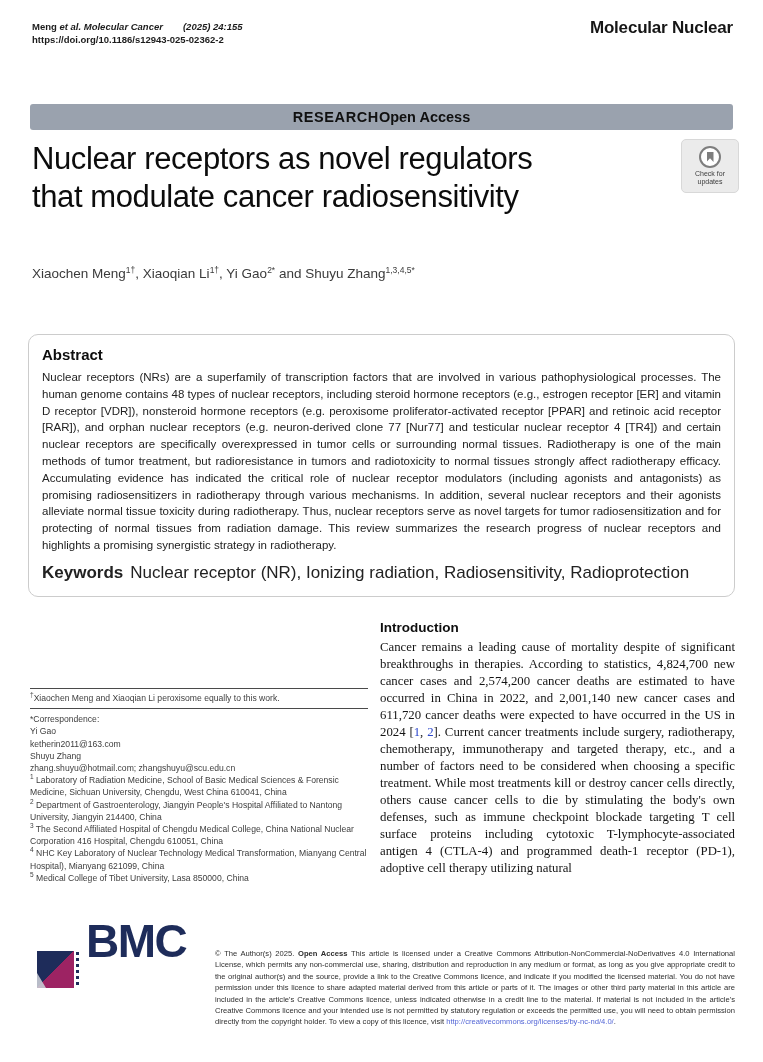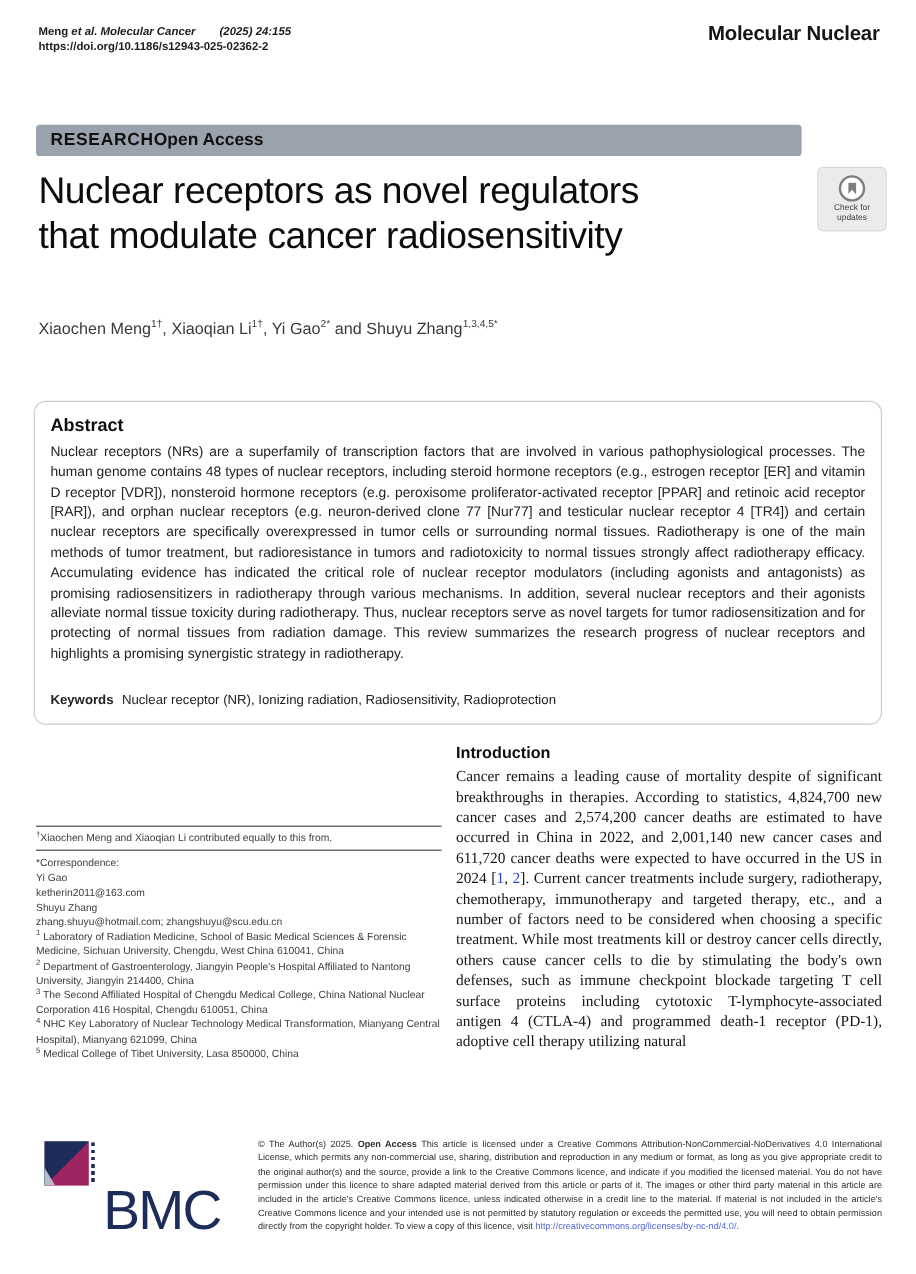--- a/index.html
+++ b/index.html
@@ -13,23 +13,23 @@
   .page { position: relative; width: 763px; height: 1062px; overflow: hidden; }
 
   
   .cite-block { position: absolute; left: 32px; top: 20px; font-size: 9.5px; font-weight: 700; color: #1c1c1c; line-height: 13px; }
   .cite-line1 i { font-style: italic; }
   .cite-ref { margin-left: 20px; font-style: italic; }
   .journal-name { position: absolute; right: 30px; top: 18px; font-size: 17px; font-weight: 600; color: #161616; letter-spacing: -0.2px; }
 
   
   .research-bar {
-    position: absolute; left: 30px; top: 104px; width: 638px; height: 26px;
+    position: absolute; left: 30px; top: 104px; width: 703px; height: 26px;
     background: var(--bar-gray, #9aa2ae); border-radius: 3px;
-    display: flex; align-items: center; justify-content: flex-start;
+    display: flex; align-items: center; justify-content: center;
     padding: 0 12px; box-sizing: border-box;
   }
   .research-bar .left-label { font-size: 14.5px; font-weight: 700; color: #101010; letter-spacing: 0.6px; }
   .research-bar .right-label { font-size: 14.5px; font-weight: 700; color: #101010; }
 
   
   .update-badge {
     position: absolute; left: 681px; top: 139px; width: 56px; height: 52px;
     background: #ebebeb; border: 1px solid #d8d8d8; border-radius: 5px;
     display: flex; flex-direction: column; align-items: center; justify-content: center;
@@ -53,21 +53,21 @@
   .author-line sup { font-size: 8.5px; line-height: 0; }
 
   
   .abstract-box {
     position: absolute; left: 28px; top: 334px; width: 707px; box-sizing: border-box;
     border: 1.5px solid #cccccc; border-radius: 10px;
     padding: 11px 13px 13px 13px;
   }
   .abstract-heading { font-size: 15px; font-weight: 700; color: #0e0e0e; margin-bottom: 6px; }
   .abstract-body { font-size: 11.5px; line-height: 16.8px; color: #222222; text-align: justify; }
-  .keywords-line { margin-top: 24px; font-size: 11px; color: #222222; }
+  .keywords-line { margin-top: 9px; font-size: 17px; color: #222222; }
   .keywords-line b { font-weight: 700; margin-right: 7px; }
 
   
   .intro-col { position: absolute; left: 380px; top: 620px; width: 355px; }
   .intro-heading { font-size: 13.5px; font-weight: 700; color: #0e0e0e; margin-bottom: 4px; font-family: "Liberation Sans", sans-serif; }
   .intro-para {
     font-family: Liberation Serif, serif;
     font-size: 12.8px; line-height: 17px; color: #141414; text-align: justify;
   }
   .ref-link { color: #2b47cc; cursor: pointer; }
@@ -80,21 +80,21 @@
 
   
   .bmc-logo-square {
     position: absolute; left: 37px; top: 951px; width: 37px; height: 37px;
     background: linear-gradient(135deg, var(--bmc-navy, #1e2c5a) 50%, var(--bmc-magenta, #9d2363) 50%);
   }
   .bmc-logo-notch { position: absolute; left: 37px; top: 973px; width: 9px; height: 15px;
     background: #c9ccd4; clip-path: polygon(0 100%, 100% 100%, 0 0); opacity: 0.9; }
   .bmc-perforation { position: absolute; left: 76px; top: 952px; width: 3px; height: 35px;
     background: repeating-linear-gradient(to bottom, var(--bmc-navy, #1e2c5a) 0 3px, transparent 3px 6px); }
-  .bmc-wordmark { position: absolute; left: 86px; top: 981px; font-size: 46px; font-weight: 400;
+  .bmc-wordmark { position: absolute; left: 86px; top: 914px; font-size: 46px; font-weight: 700;
     color: var(--bmc-navy, #1e2c5a); letter-spacing: -1.5px; }
   .license-block { position: absolute; left: 215px; top: 948px; width: 520px;
     font-size: 7.6px; line-height: 11.4px; color: #2e2e2e; text-align: justify; }
   .license-block .oa-bold { font-weight: 700; }
   .license-link { color: #5265d6; cursor: pointer; }
 </style>
 </head>
 <body>
 
 <div class="page">
@@ -130,21 +130,21 @@
   <div class="abstract-box">
     <div class="abstract-heading">Abstract</div>
     <div class="abstract-body">Nuclear receptors (NRs) are a superfamily of transcription factors that are involved in various pathophysiological processes. The human genome contains 48 types of nuclear receptors, including steroid hormone receptors (e.g., estrogen receptor [ER] and vitamin D receptor [VDR]), nonsteroid hormone receptors (e.g. peroxisome proliferator-activated receptor [PPAR] and retinoic acid receptor [RAR]), and orphan nuclear receptors (e.g. neuron-derived clone 77 [Nur77] and testicular nuclear receptor 4 [TR4]) and certain nuclear receptors are specifically overexpressed in tumor cells or surrounding normal tissues. Radiotherapy is one of the main methods of tumor treatment, but radioresistance in tumors and radiotoxicity to normal tissues strongly affect radiotherapy efficacy. Accumulating evidence has indicated the critical role of nuclear receptor modulators (including agonists and antagonists) as promising radiosensitizers in radiotherapy through various mechanisms. In addition, several nuclear receptors and their agonists alleviate normal tissue toxicity during radiotherapy. Thus, nuclear receptors serve as novel targets for tumor radiosensitization and for protecting of normal tissues from radiation damage. This review summarizes the research progress of nuclear receptors and highlights a promising synergistic strategy in radiotherapy.</div>
     <div class="keywords-line">
       <b>Keywords</b><span>Nuclear receptor (NR), Ionizing radiation, Radiosensitivity, Radioprotection</span>
     </div>
   </div>
 
   <div class="footnote-col">
     <div class="fn-rule"></div>
-    <div class="equal-contrib"><sup>†</sup><span>Xiaochen Meng and Xiaoqian Li contributed equally to this from.</span></div>
+    <div class="equal-contrib"><sup>†</sup><span>Xiaochen Meng and Xiaoqian Li peroxisome equally to this work.</span></div>
     <div class="fn-rule"></div>
     <div class="correspondence-block">
         <div>*Correspondence:</div>
         <div>Yi Gao</div>
         <div>ketherin2011@163.com</div>
         <div>Shuyu Zhang</div>
         <div>zhang.shuyu@hotmail.com; zhangshuyu@scu.edu.cn</div>
       </div>
     <div class="affiliations-block">
         <div><sup>1</sup> Laboratory of Radiation Medicine, School of Basic Medical Sciences &amp; Forensic Medicine, Sichuan University, Chengdu, West China 610041, China</div>

